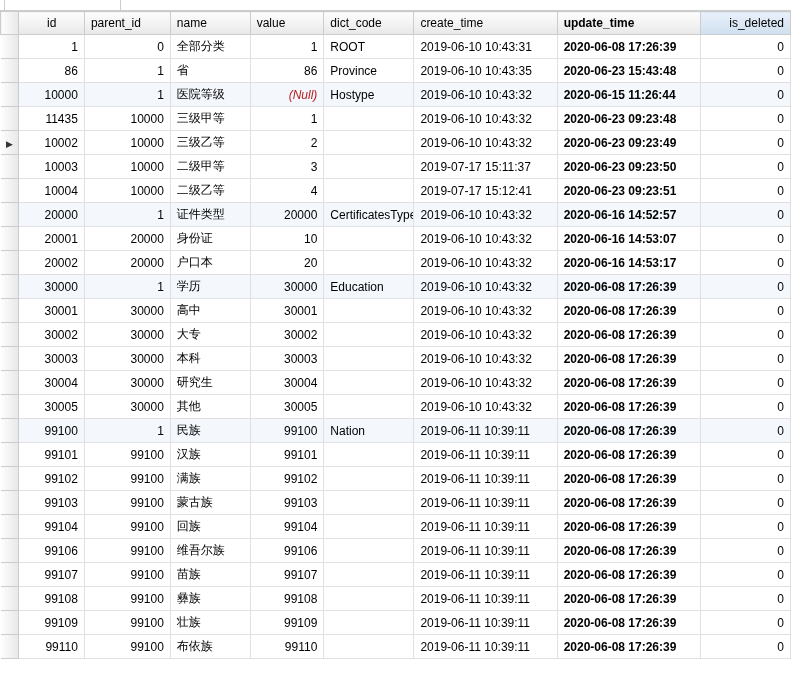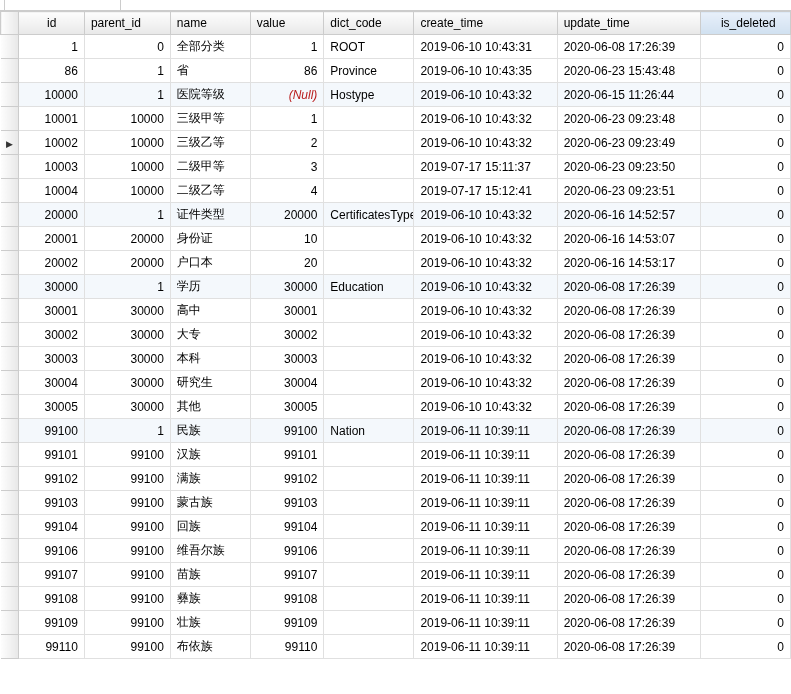--- a/index.html
+++ b/index.html
@@ -49,26 +49,26 @@
       border-bottom: 1px solid #ccc;
       text-align: center;
       padding: 0;
     }
     .col-id { width: 64px; text-align: right; }
     .col-parent { width: 84px; text-align: right; }
     .col-name { width: 78px; text-align: left; margin-left: 40px; }
     .col-value { width: 72px; text-align: right; }
     .col-dict { width: 88px; text-align: left; }
     .col-create { width: 140px; text-align: left; }
-    .col-update { width: 140px; text-align: left; }
+    .col-update { width: 140px; text-align: left; font-weight: bold; }
     .col-deleted { width: 88px; text-align: right; }
     th.col-value { text-align: left; }
     th.col-id { text-align: center; }
     th.col-parent { text-align: left; }
-    th.col-deleted { text-align: left; padding-left: 20px; }
+    th.col-deleted { text-align: right; padding-left: 20px; }
     .null-val {
       color: #b91c1c;
       font-style: italic;
     }
     .row-alt {
       background: #f4f8fc;
     }
     .row-indicator-arrow::before {
       content: "▶";
       font-size: 9px;
@@ -156,21 +156,21 @@
           <td class="col-parent">1</td>
           <td class="col-name">医院等级</td>
           <td class="col-value null-val">(Null)</td>
           <td class="col-dict">Hostype</td>
           <td class="col-create">2019-06-10 10:43:32</td>
           <td class="col-update">2020-06-15 11:26:44</td>
           <td class="col-deleted">0</td>
         </tr>
         <tr>
           <td class="row-indicator"></td>
-          <td class="col-id">10001</td>
+          <td class="col-id">11435</td>
           <td class="col-parent">10000</td>
           <td class="col-name">三级甲等</td>
           <td class="col-value">1</td>
           <td class="col-dict"></td>
           <td class="col-create">2019-06-10 10:43:32</td>
           <td class="col-update">2020-06-23 09:23:48</td>
           <td class="col-deleted">0</td>
         </tr>
         <tr>
           <td class="row-indicator row-indicator-arrow"></td>

